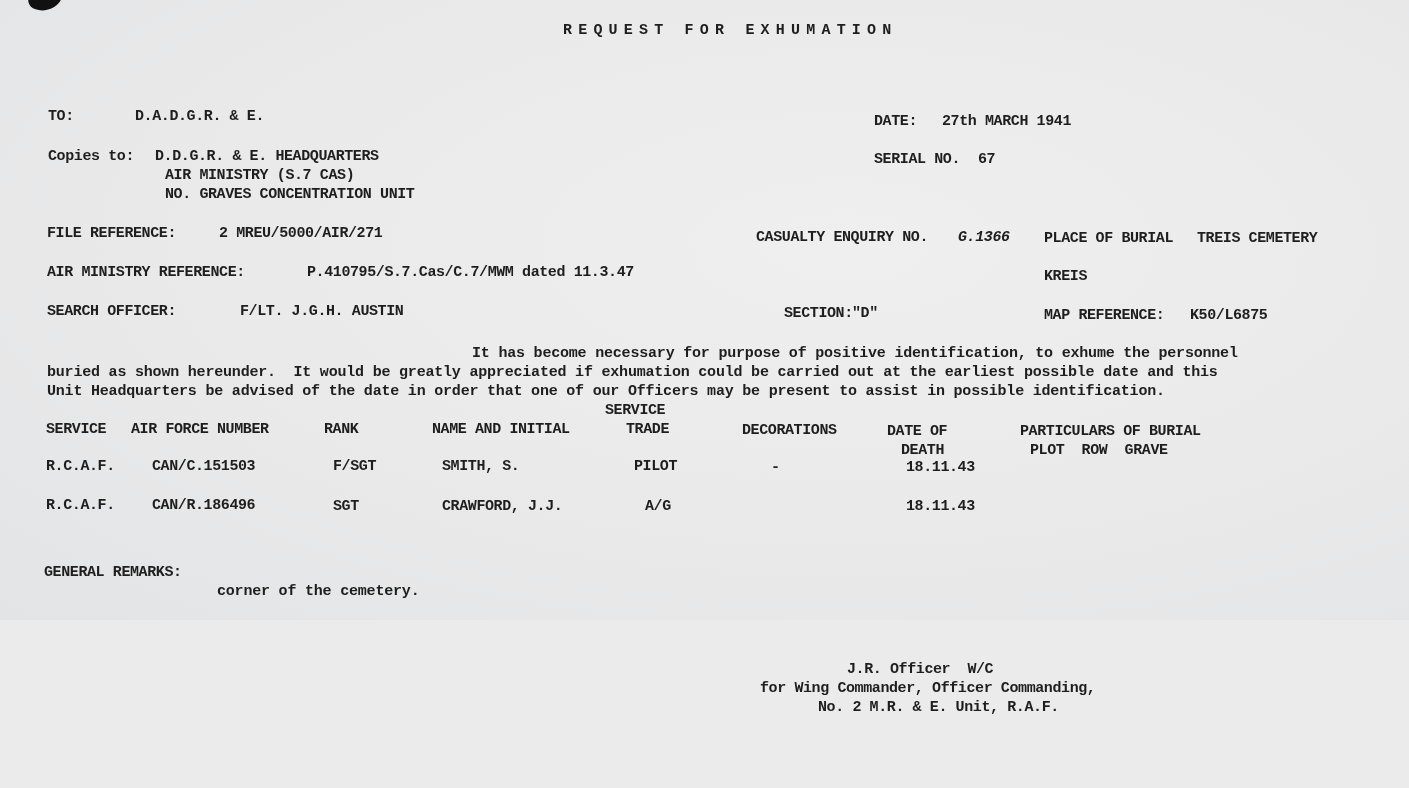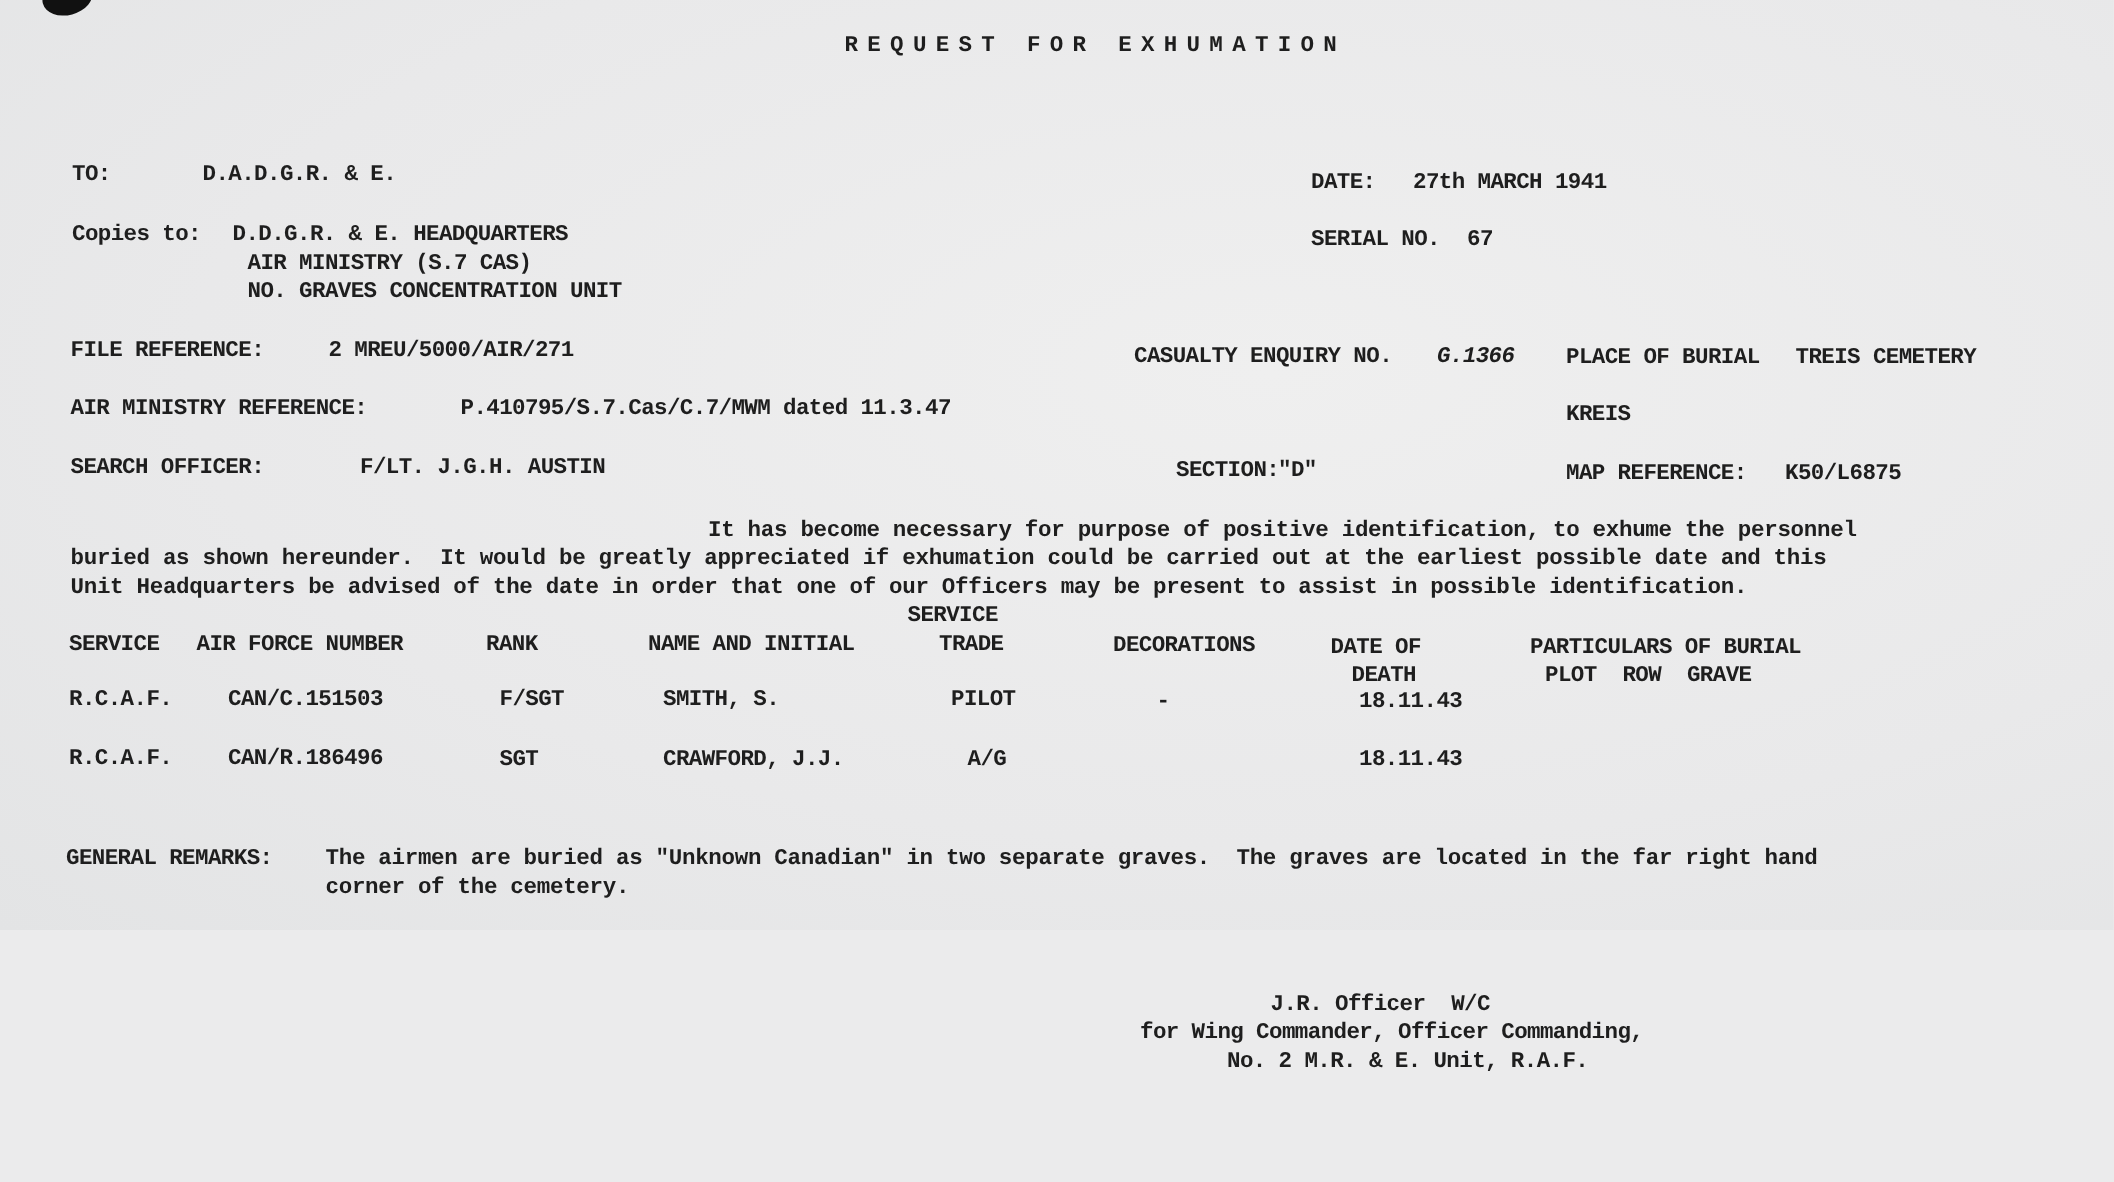--- a/index.html
+++ b/index.html
@@ -95,19 +95,18 @@
       <div class="t" style="left:152px; top:497px;">CAN/R.186496</div>
       <div class="t" style="left:333px; top:498px;">SGT</div>
       <div class="t" style="left:442px; top:498px;">CRAWFORD, J.J.</div>
       <div class="t" style="left:645px; top:498px;">A/G</div>
       <div class="t" style="left:771px; top:498px;"></div>
       <div class="t" style="left:906px; top:498px;">18.11.43</div>
     </div>
   </div>
 
   <div class="t" style="left:44px; top:564px;">GENERAL REMARKS:</div>
-  <div class="t para" style="left:217px; top:564px;">The airmen are buried as "Unknown Canadian" in two separate graves.  The graves are located in the far right hand</div>
   <div class="t para" style="left:217px; top:583px;">corner of the cemetery.</div>
 
   <div class="t" style="left:847px; top:661px;">J.R. Officer  W/C</div>
   <div class="t" style="left:760px; top:680px;">for Wing Commander, Officer Commanding,</div>
   <div class="t" style="left:818px; top:699px;">No. 2 M.R. &amp; E. Unit, R.A.F.</div>
 </div>
 
 </body></html>

